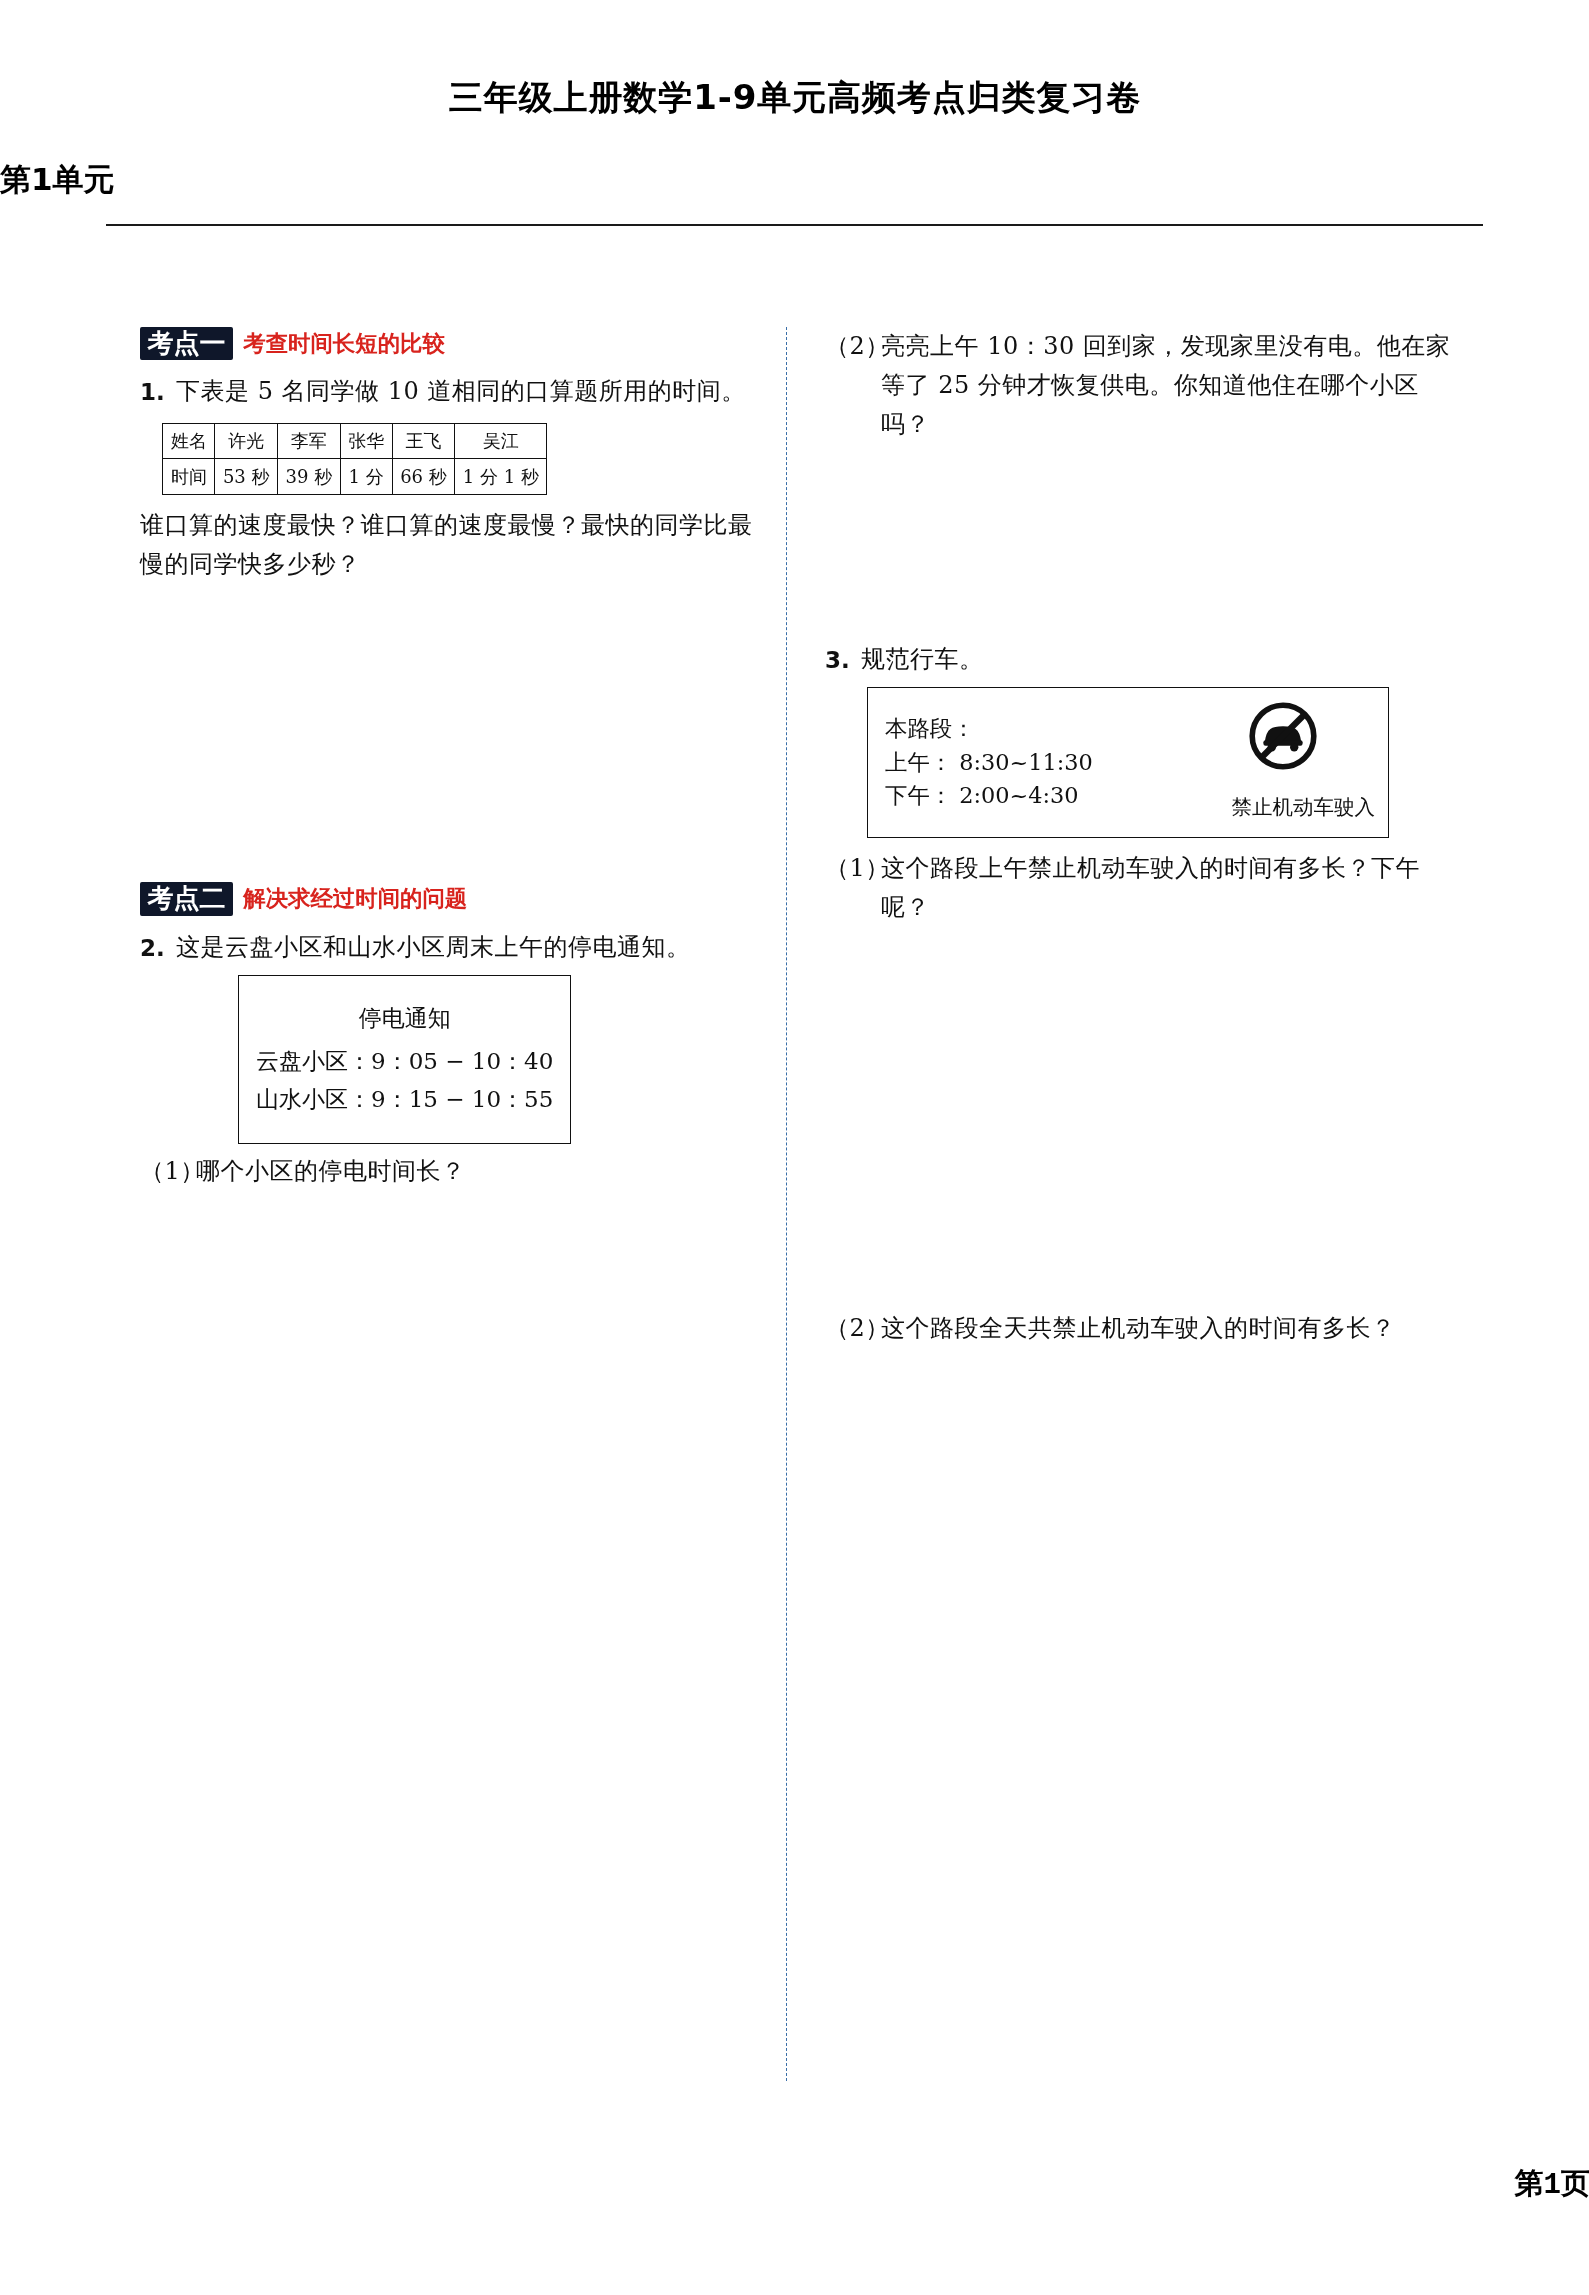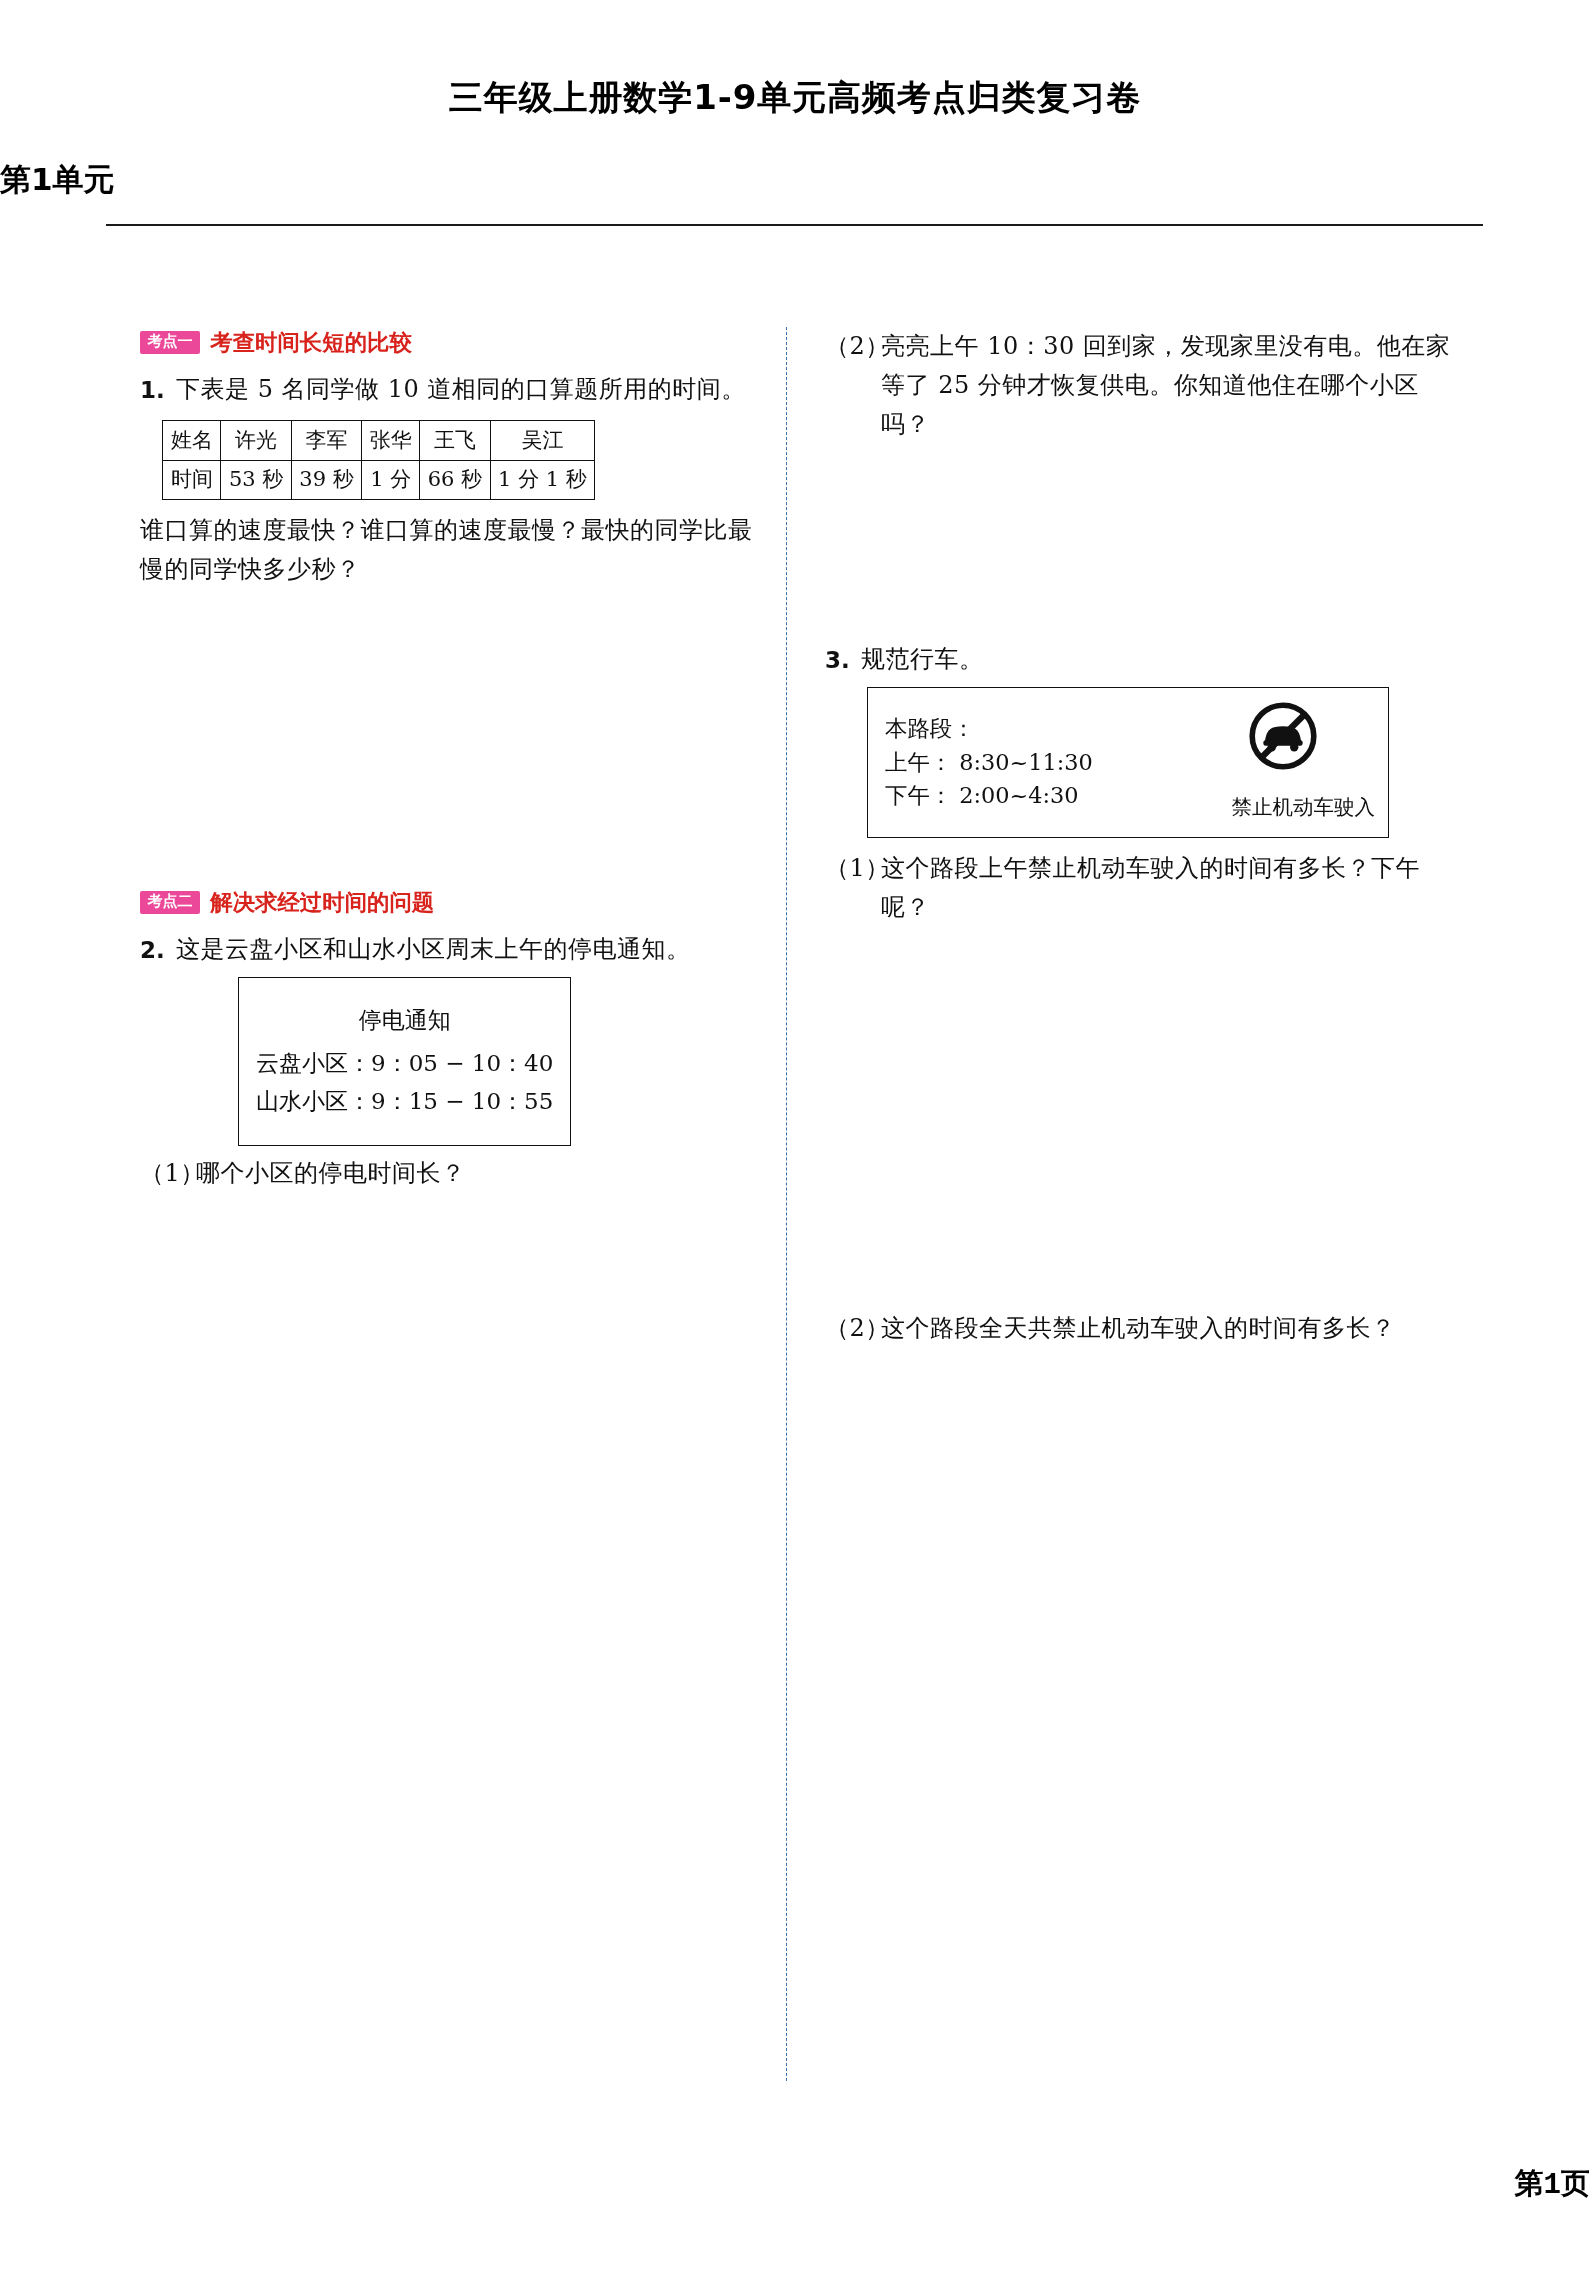--- a/index.html
+++ b/index.html
@@ -67,25 +67,25 @@
   .col-left  { left: 140px; }
   .col-right { left: 825px; }
 
   
   .kaodian {
     display: flex;
     align-items: center;
     margin-bottom: 12px;
   }
   .kaodian .tag {
-    background: #ec4899;
+    background: #0f172a;
     color: #ffffff;
     font-family: "DejaVu Sans", "Liberation Sans", sans-serif;
     font-weight: bold;
-    font-size: 15px;
+    font-size: 26px;
     padding: 2.8px 7.5px 4.7px 7.5px;
     line-height: 1;
     border-radius: 1.9px;
     white-space: nowrap;
   }
   .kaodian .tag-text {
     color: #d8231d;
     font-family: "DejaVu Sans", "Liberation Sans", sans-serif;
     font-weight: bold;
     font-size: 22.4px;
@@ -135,21 +135,21 @@
   .spacer-md { height: 93px; }
   .spacer-lg { height: 196px; }
   .spacer-xl { height: 289px; }
 
   
   .tbl-wrap {
     margin: 11.2px 0 11.2px 22.4px;
   }
   table.data-table {
     border-collapse: collapse;
-    font-size: 21px;
+    font-size: 18px;
     padding-left: 32px;
   }
   table.data-table td {
     border: 1.4px solid #111;
     padding: 6.5px 7.5px;
     text-align: center;
     white-space: nowrap;
     line-height: 1.2;
   }
 

